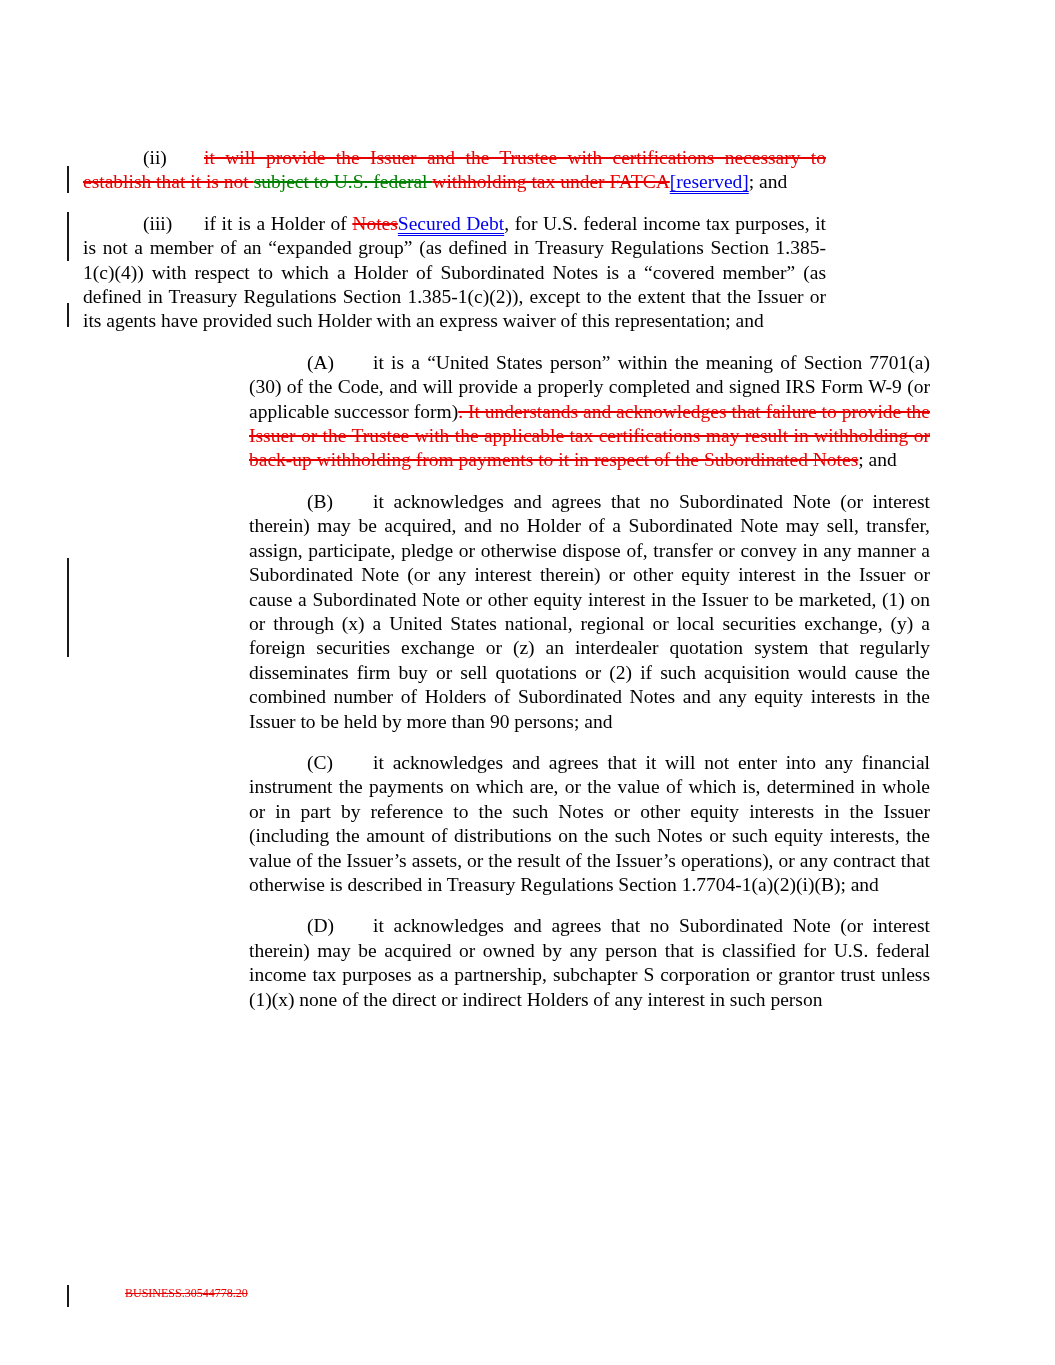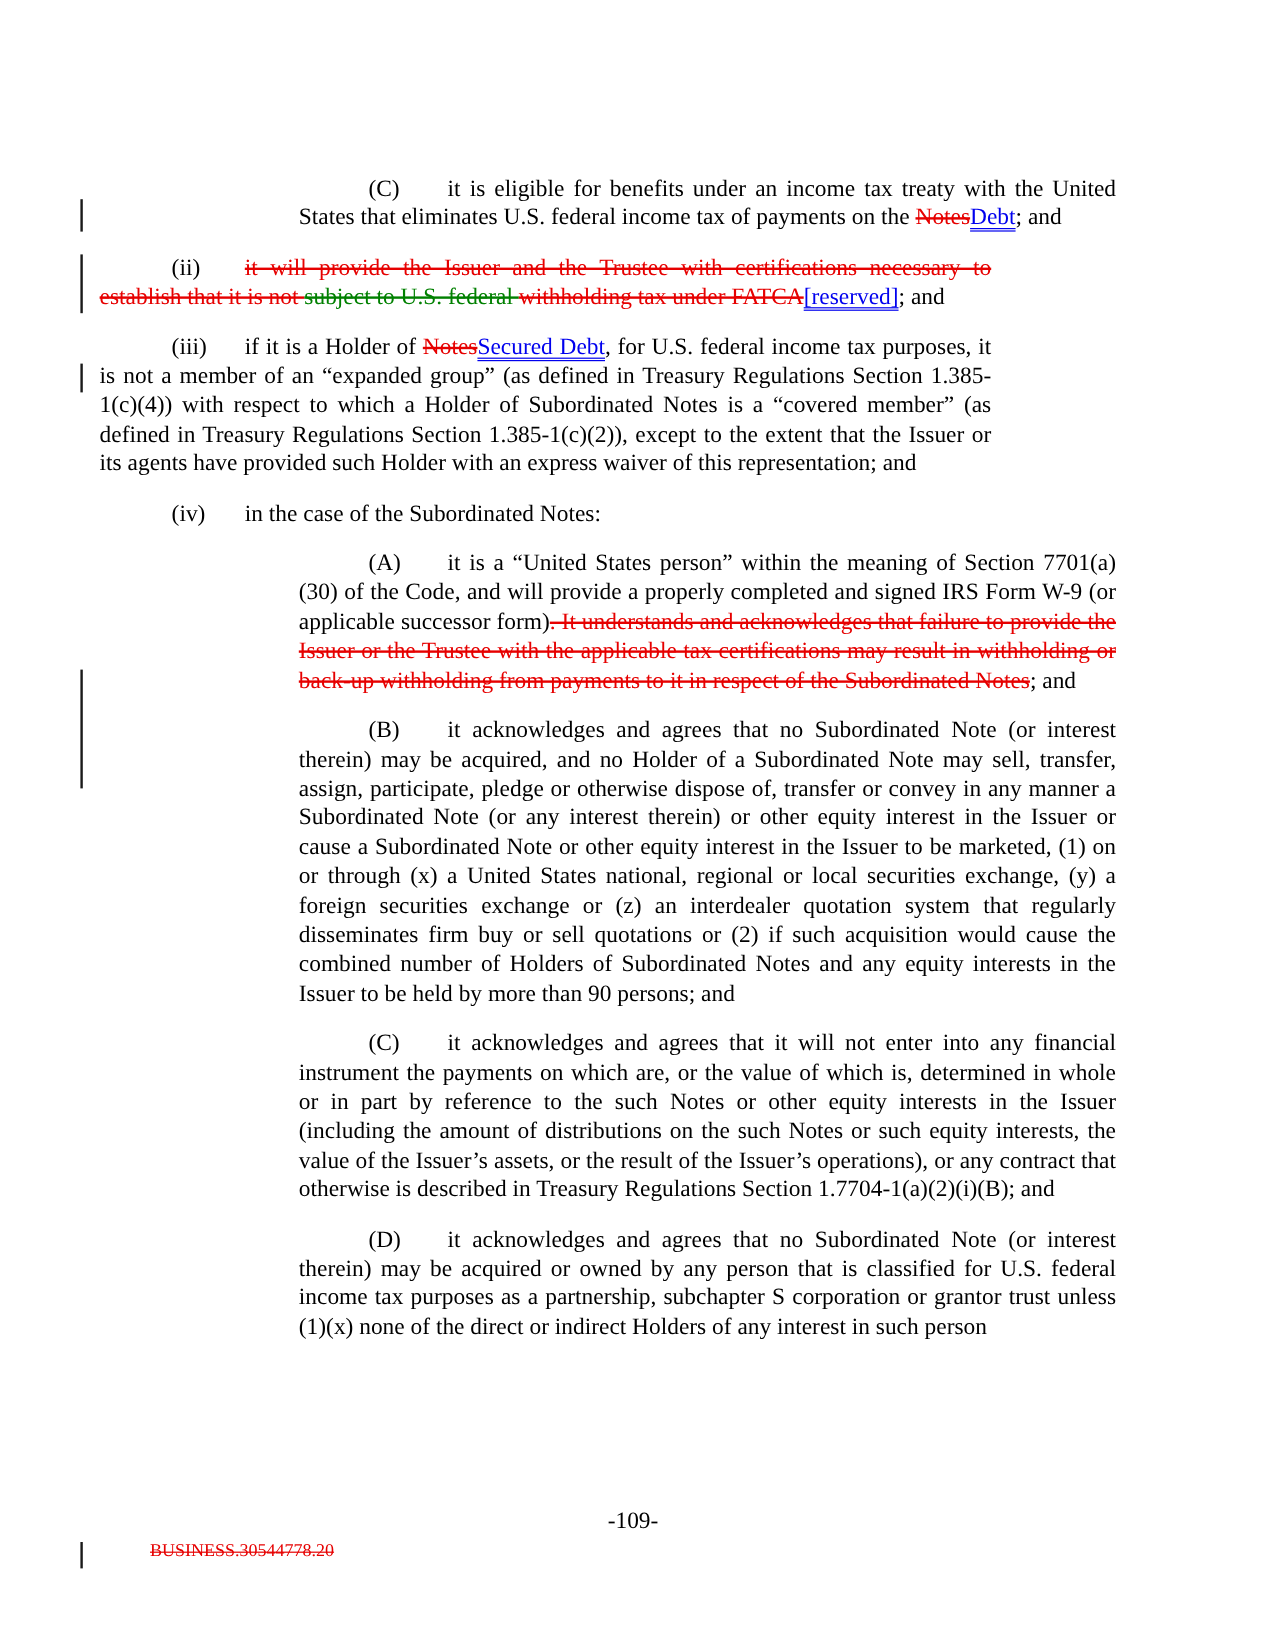--- a/index.html
+++ b/index.html
@@ -40,46 +40,43 @@
     text-decoration-style: double;
     text-decoration-thickness: 1px;
     text-underline-offset: 3px;
   }
   .page-number {
     position: absolute; top: 1256px; left: 0; width: 1055px;
     text-align: center; font-size: 19.5px; line-height: 24px;
   }
   .footer-id {
     position: absolute; top: 1284px; left: 125px;
-    font-size: 15px; line-height: 18px;
+    font-size: 12px; line-height: 18px;
     color: var(--deletion_red, #e60000);
     text-decoration: line-through;
     text-decoration-thickness: 1.2px;
     padding-right: 10px;
   }
   .change-bar {
     position: absolute; left: 67px; width: 2px;
     background: var(--change_bar, #1a1a1a);
   }
 </style>
 </head>
 <body>
 
 <div class="page">
   <div id="content" class="content">
-      <div class="para level3"><span class="clause-label">(C)</span><span class="run-normal">it is eligible for benefits under an income tax treaty with the United States that eliminates U.S. federal income tax of payments on the </span><span class="run-del">Notes</span><span class="run-ins">Debt</span><span class="run-normal">; and</span></div>
       <div class="para level2"><span class="clause-label">(ii)</span><span class="run-del">it will provide the Issuer and the Trustee with certifications necessary to establish that it is not </span><span class="run-del-alt">subject to U.S. federal </span><span class="run-del"> withholding tax under FATCA</span><span class="run-ins">[reserved]</span><span class="run-normal">; and</span></div>
       <div class="para level2"><span class="clause-label">(iii)</span><span class="run-normal">if it is a Holder of </span><span class="run-del">Notes</span><span class="run-ins">Secured Debt</span><span class="run-normal">, for U.S. federal income tax purposes, it is not a member of an “expanded group” (as defined in Treasury Regulations Section 1.385-1(c)(4)) with respect to which a Holder of Subordinated Notes is a “covered member” (as defined in Treasury Regulations Section 1.385-1(c)(2)), except to the extent that the Issuer or its agents have provided such Holder with an express waiver of this representation; and</span></div>
-      <div class="para level2"><span class="clause-label">(iv)</span><span class="run-normal">in the case of the Subordinated Notes:</span></div>
       <div class="para level3"><span class="clause-label">(A)</span><span class="run-normal">it is a “United States person” within the meaning of Section 7701(a)(30) of the Code, and will provide a properly completed and signed IRS Form W-9 (or applicable successor form)</span><span class="run-del">. It understands and acknowledges that failure to provide the Issuer or the Trustee with the applicable tax certifications may result in withholding or back-up withholding from payments to it in respect of the Subordinated Notes</span><span class="run-normal">; and</span></div>
       <div class="para level3"><span class="clause-label">(B)</span><span class="run-normal">it acknowledges and agrees that no Subordinated Note (or interest therein) may be acquired, and no Holder of a Subordinated Note may sell, transfer, assign, participate, pledge or otherwise dispose of, transfer or convey in any manner a Subordinated Note (or any interest therein) or other equity interest in the Issuer or cause a Subordinated Note or other equity interest in the Issuer to be marketed, (1) on or through (x) a United States national, regional or local securities exchange, (y) a foreign securities exchange or (z) an interdealer quotation system that regularly disseminates firm buy or sell quotations or (2) if such acquisition would cause the combined number of Holders of Subordinated Notes and any equity interests in the Issuer to be held by more than 90 persons; and</span></div>
       <div class="para level3"><span class="clause-label">(C)</span><span class="run-normal">it acknowledges and agrees that it will not enter into any financial instrument the payments on which are, or the value of which is, determined in whole or in part by reference to the such Notes or other equity interests in the Issuer (including the amount of distributions on the such Notes or such equity interests, the value of the Issuer’s assets, or the result of the Issuer’s operations), or any contract that otherwise is described in Treasury Regulations Section 1.7704-1(a)(2)(i)(B); and</span></div>
       <div class="para level3"><span class="clause-label">(D)</span><span class="run-normal">it acknowledges and agrees that no Subordinated Note (or interest therein) may be acquired or owned by any person that is classified for U.S. federal income tax purposes as a partnership, subchapter S corporation or grantor trust unless (1)(x) none of the direct or indirect Holders of any interest in such person</span></div>
     </div>
-  <div class="page-number">-109-</div>
   <div class="footer-id">BUSINESS.30544778.20</div>
   <div id="bars">
       <div class="change-bar" style="top: 166px; height: 27px;"></div>
       <div class="change-bar" style="top: 212px; height: 49px;"></div>
       <div class="change-bar" style="top: 303px; height: 24px;"></div>
       <div class="change-bar" style="top: 558px; height: 99px;"></div>
       <div class="change-bar" style="top: 1285px; height: 22px;"></div>
     </div>
 </div>
 

